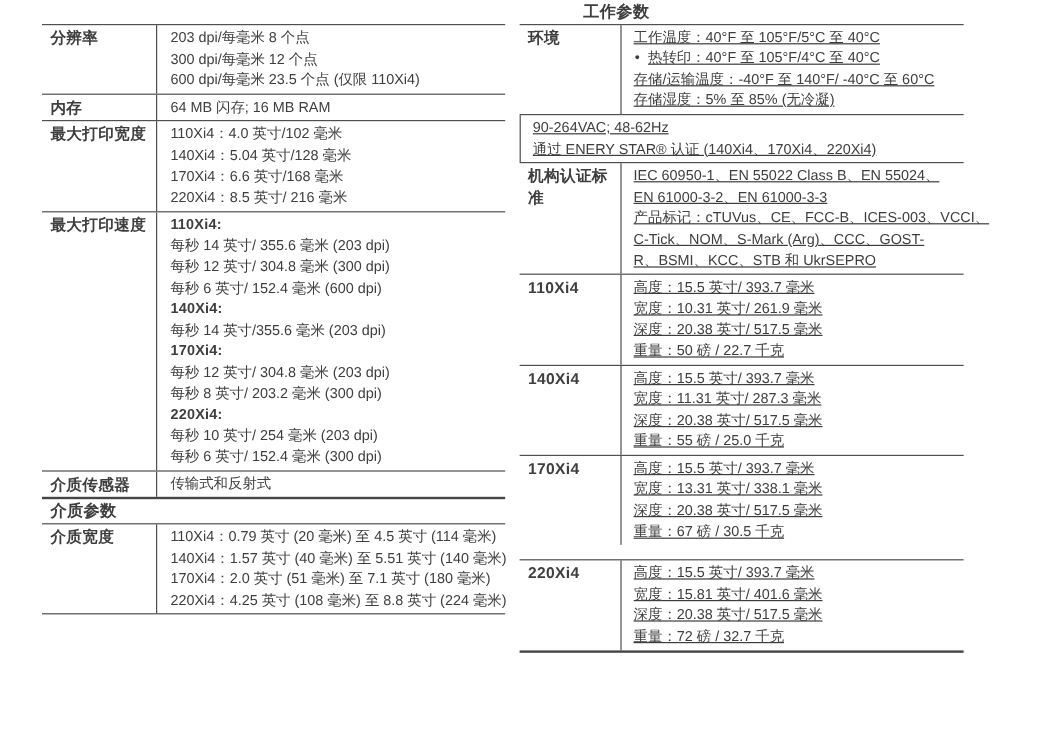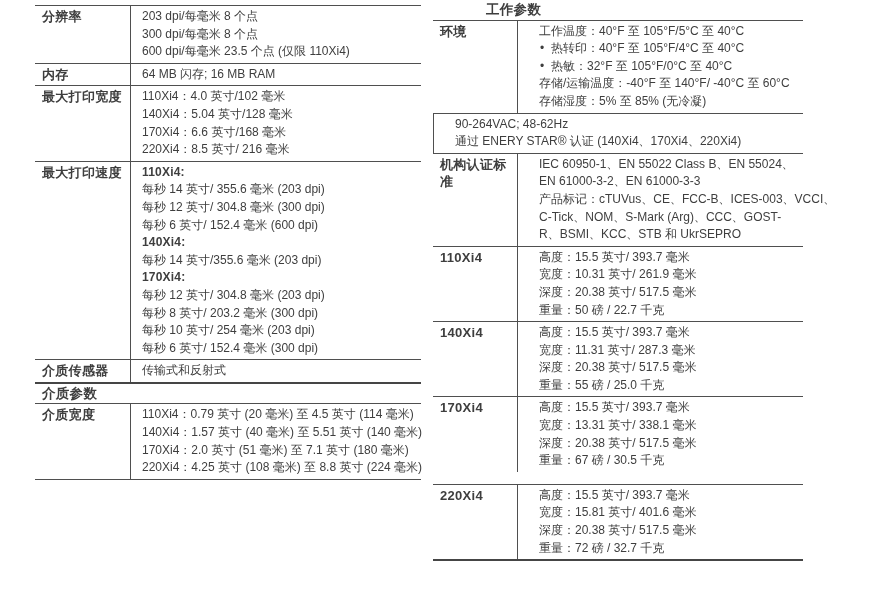--- a/index.html
+++ b/index.html
@@ -9,21 +9,21 @@
     --bg:#ffffff;
   }
   *{box-sizing:border-box;margin:0;padding:0;}
   html,body{background:var(--bg);}
   body{
     width:880px;height:608px;position:relative;overflow:hidden;
     font-family:"Liberation Sans","DejaVu Sans",sans-serif;
     color:var(--text);
   }
   .spec-col{position:absolute;top:0;}
-  .col-left{left:35px;width:386px;padding-top:5px;}
+  .col-left{left:35px;width:386px;padding-top:20px;}
   .col-right{left:433px;width:370px;}
 
   .spec-row{
     display:flex;align-items:stretch;
     border-top:1px solid var(--border);
   }
   .sec-header{
     border-top:2px solid var(--border-heavy);
     font-weight:bold;font-size:13.5px;line-height:17.6px;
     padding:1px 0 1px 7px;
@@ -38,36 +38,36 @@
     font-weight:bold;font-size:13px;line-height:17.6px;
     padding:2px 4px 2px 7px;
     letter-spacing:.3px;
   }
   .col-right .cell-label{flex:0 0 84px;}
   .cell-value{
     flex:1;min-width:0;
     border-left:1px solid var(--border);
     padding:2px 0 2px 11px;
   }
-  .col-right .cell-value{padding-left:21px;}
+  .col-right .cell-value{padding-left:10px;text-decoration:underline;}
   .line{
     font-size:12px;line-height:17.6px;white-space:nowrap;
   }
   .line.b{font-weight:bold;letter-spacing:.2px;}
   .dot{display:inline-block;width:12px;text-align:left;padding-left:1px;}
 </style>
 </head>
 <body>
 
 <div class="spec-col col-left" id="left-table">
     <div class="spec-row block">
       <div class="cell-label">分辨率</div>
       <div class="cell-value">
         <div class="line">203 dpi/每毫米 8 个点</div>
-        <div class="line">300 dpi/每毫米 8 个点</div>
+        <div class="line">300 dpi/每毫米 12 个点</div>
         <div class="line">600 dpi/每毫米 23.5 个点 (仅限 110Xi4)</div>
       </div>
     </div>
     <div class="spec-row block">
       <div class="cell-label">内存</div>
       <div class="cell-value">
         <div class="line">64 MB 闪存; 16 MB RAM</div>
       </div>
     </div>
     <div class="spec-row block">
@@ -84,20 +84,21 @@
       <div class="cell-value">
         <div class="line b">110Xi4:</div>
         <div class="line">每秒 14 英寸/ 355.6 毫米 (203 dpi)</div>
         <div class="line">每秒 12 英寸/ 304.8 毫米 (300 dpi)</div>
         <div class="line">每秒 6 英寸/ 152.4 毫米 (600 dpi)</div>
         <div class="line b">140Xi4:</div>
         <div class="line">每秒 14 英寸/355.6 毫米 (203 dpi)</div>
         <div class="line b">170Xi4:</div>
         <div class="line">每秒 12 英寸/ 304.8 毫米 (203 dpi)</div>
         <div class="line">每秒 8 英寸/ 203.2 毫米 (300 dpi)</div>
+        <div class="line b">220Xi4:</div>
         <div class="line">每秒 10 英寸/ 254 毫米 (203 dpi)</div>
         <div class="line">每秒 6 英寸/ 152.4 毫米 (300 dpi)</div>
       </div>
     </div>
     <div class="spec-row block">
       <div class="cell-label">介质传感器</div>
       <div class="cell-value">
         <div class="line">传输式和反射式</div>
       </div>
     </div>
@@ -113,21 +114,20 @@
     </div>
   </div>
 
 <div class="spec-col col-right" id="right-table">
     <div class="sec-header block">工作参数</div>
     <div class="spec-row block">
       <div class="cell-label">环境</div>
       <div class="cell-value">
         <div class="line">工作温度：40°F 至 105°F/5°C 至 40°C</div>
         <div class="line"><span class="dot">•</span><span>热转印：40°F 至 105°F/4°C 至 40°C</span></div>
-        <div class="line"><span class="dot">•</span><span>热敏：32°F 至 105°F/0°C 至 40°C</span></div>
         <div class="line">存储/运输温度：-40°F 至 140°F/ -40°C 至 60°C</div>
         <div class="line">存储湿度：5% 至 85% (无冷凝)</div>
       </div>
     </div>
     <div class="spec-row block">
       <div class="cell-value">
         <div class="line">90-264VAC; 48-62Hz</div>
         <div class="line">通过 ENERY STAR® 认证 (140Xi4、170Xi4、220Xi4)</div>
       </div>
     </div>

